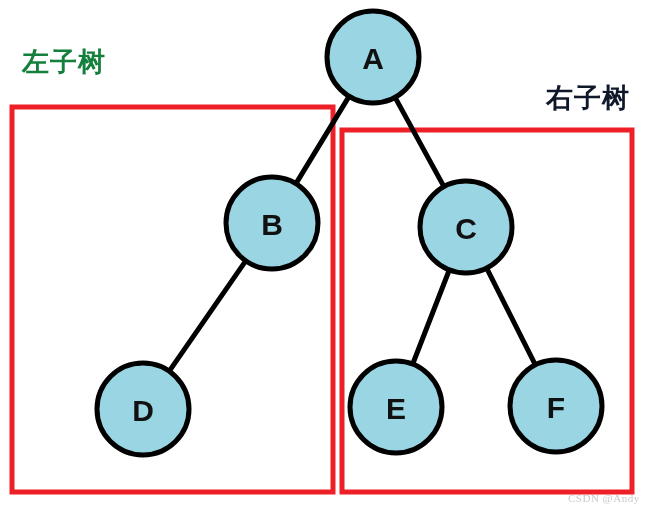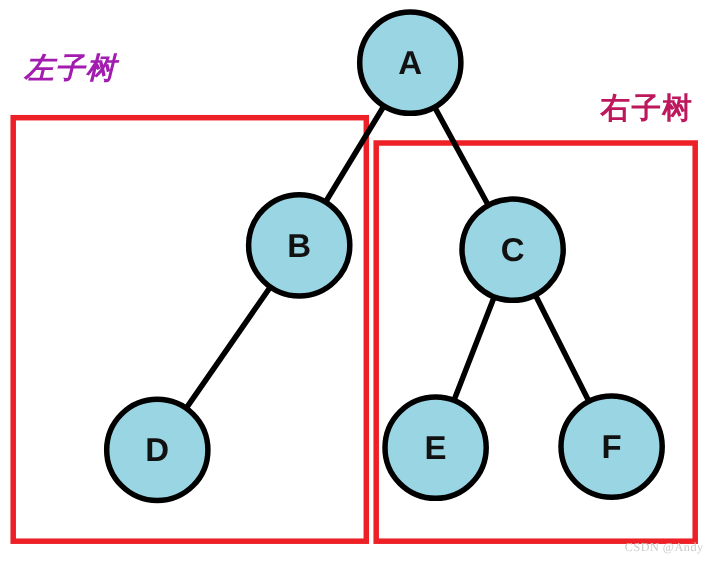--- a/index.html
+++ b/index.html
@@ -87,19 +87,19 @@
           <text class="node-letter" x="396" y="408">E</text>
         </g>
         <g>
           <circle cx="556" cy="406" r="46" fill="#9ad5e3" stroke="#000000" stroke-width="5"></circle>
           <text class="node-letter" x="556" y="407">F</text>
         </g>
       </g>
   </svg>
 
   <div id="label-layer">
-      <div class="subtree-label" style="position: absolute; left: 22px; top: 44px; color: #a21caf; font-style: italic;">左子树</div>
-      <div class="subtree-label" style="position: absolute; left: 546px; top: 80px; color: #be185d;">右子树</div>
+      <div class="subtree-label" style="position: absolute; left: 22px; top: 44px; color: #15803d;">左子树</div>
+      <div class="subtree-label" style="position: absolute; left: 546px; top: 80px; color: #0f172a;">右子树</div>
     </div>
 
   <div class="watermark" style="left: 568px; top: 492px; color: rgb(201, 201, 201); font-family: Liberation Serif, serif;">CSDN @Andy</div>
 
 </div>
 
 </body></html>

